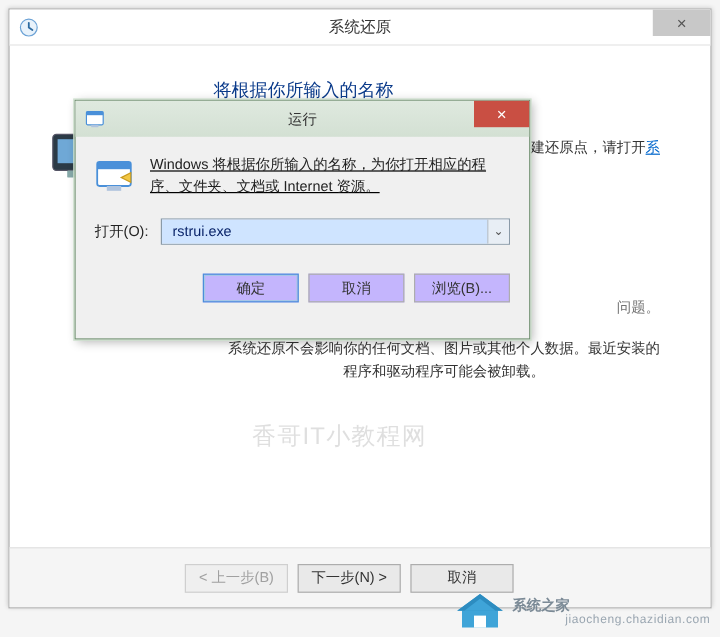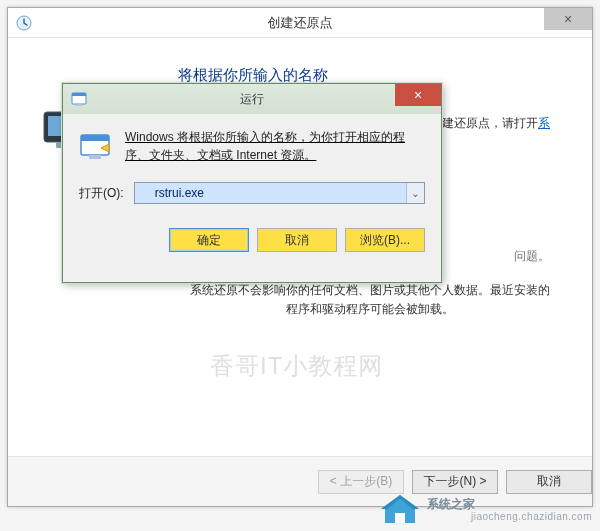--- a/index.html
+++ b/index.html
@@ -84,21 +84,22 @@
     text-align: center;
   }
   .sysrestore .footer {
     position: absolute;
     bottom: 0; left: 0; right: 0;
     height: 50px;
     border-top: 1px solid #e0e0e0;
     background: #f5f5f5;
     display: flex;
     align-items: center;
-    justify-content: flex-end;
+    justify-content: center;
+    padding-right: 18px;
     gap: 8px;
   }
   .win-btn {
     min-width: 86px; height: 24px;
     border: 1px solid #adadad;
     background: #e9e9e9;
     color: #333;
     font-size: 12px;
     display: inline-flex;
     align-items: center; justify-content: center;
@@ -158,47 +159,47 @@
   .run-combo {
     flex: 1;
     display: flex;
     border: 1px solid #8a9aa8;
     background: #fff;
     height: 22px;
   }
   .run-combo input {
     flex: 1; border: none; outline: none;
     font-size: 12px;
-    padding: 0 20px;
+    padding: 0 9px;
     color: #0a246a;
     background: #cfe4ff;
     font-family: inherit;
   }
   .run-combo .combo-btn {
     width: 18px;
     border-left: 1px solid #b5c0cc;
     background: #e8eef5;
     display:flex; align-items:center; justify-content:center;
     cursor: pointer;
     color:#555;
     font-size: 10px;
   }
   .run-buttons {
     display: flex; justify-content: flex-end;
     gap: 8px;
     margin-top: 24px;
   }
-  .run-buttons .win-btn { min-width: 80px; background:#fde047; }
+  .run-buttons .win-btn { min-width: 80px; background:#c4b5fd; }
   .run-buttons .win-btn.primary { border: 1px solid #4a90d9; box-shadow: 0 0 0 1px #a7c7e7 inset; }
 
   
   .wm1 {
     position: absolute;
     left: 210px; top: 350px;
-    font-size: 24px; color: rgba(128,128,128,0.25);
+    font-size: 20px; color: rgba(128,128,128,0.25);
     letter-spacing: 1px;
     pointer-events:none;
   }
   .wm2 {
     position: absolute;
     right: 8px; bottom: 6px;
     display: flex; align-items: center; gap: 6px;
     pointer-events:none;
   }
   .wm2 svg { width: 42px; height: 32px; }
@@ -209,21 +210,21 @@
 <body>
 
 <div class="sysrestore">
   <div class="titlebar">
     <span class="icon">
       <svg viewBox="0 0 16 16">
           <circle cx="8" cy="8" r="7" fill="#e8f2fb" stroke="#6da3d6"></circle>
           <path d="M8 4v4l3 2" stroke="#2c6aa0" stroke-width="1.5" fill="none" stroke-linecap="round"></path>
         </svg>
     </span>
-    <span class="title">创建还原点</span>
+    <span class="title">系统还原</span>
     <div class="close">
       <span>×</span>
     </div>
   </div>
 
   <div class="content">
     <div class="heading">将根据你所输入的名称</div>
 
     <div class="sr-icon">
       <svg viewBox="0 0 80 80">

